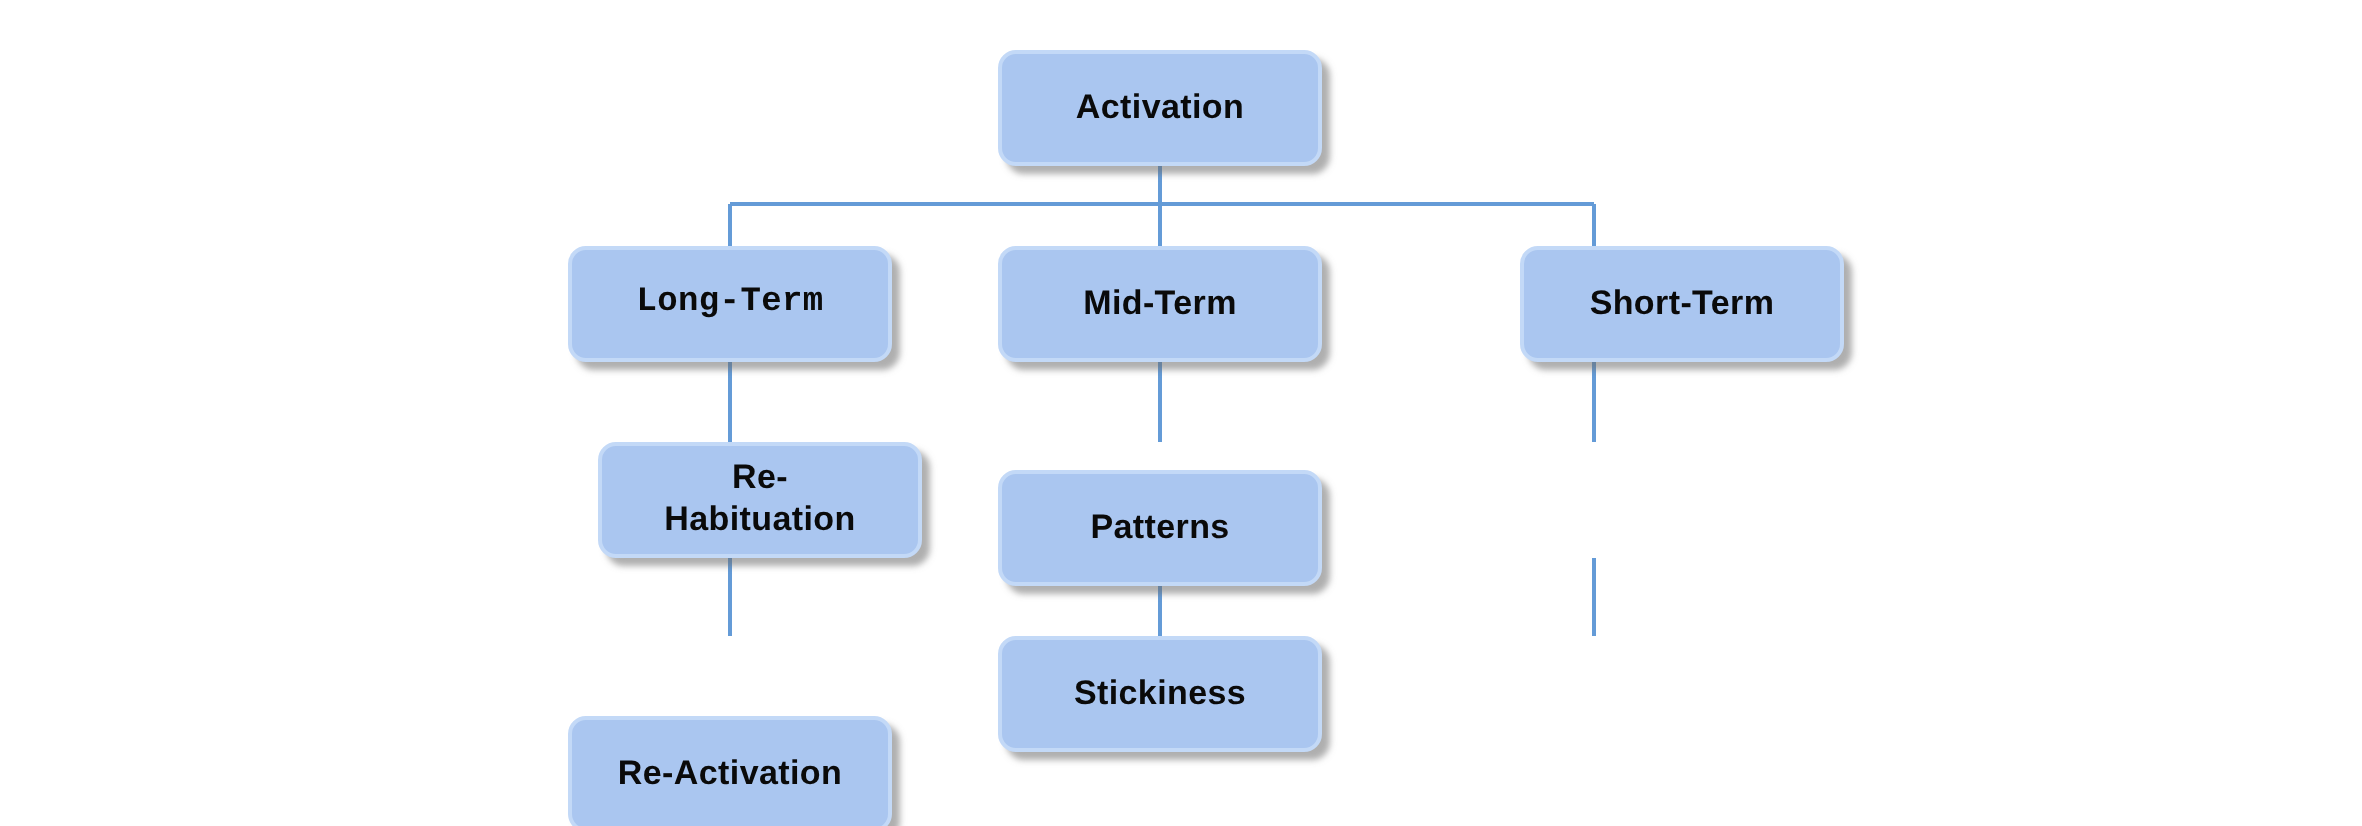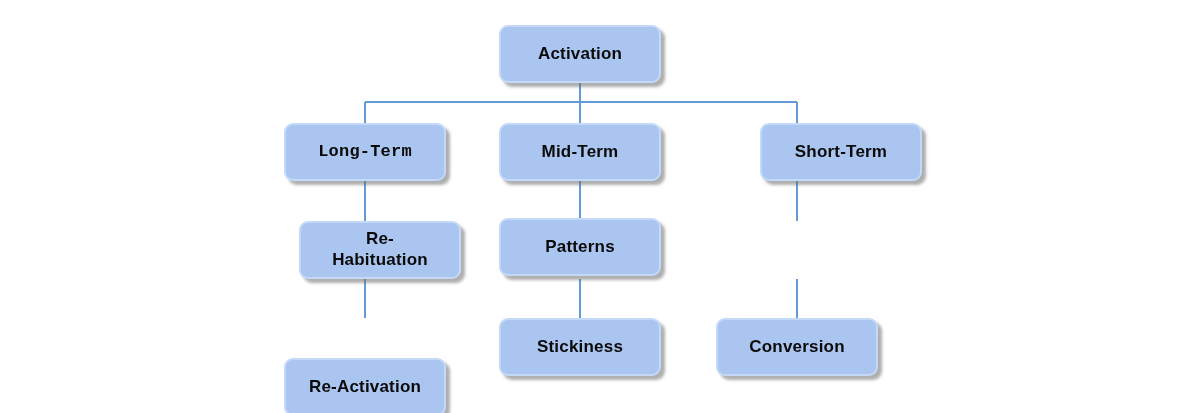--- a/index.html
+++ b/index.html
@@ -45,21 +45,21 @@
     line-height: 1.22;
     white-space: pre-line;
     letter-spacing: 0.2px;
   }
   
   .pos-retention      { left: 499px; top: 25px;  }
   .pos-long-term      { left: 284px; top: 123px; font-family: Liberation Mono, monospace; }
   .pos-mid-term       { left: 499px; top: 123px; align-items: center; }
   .pos-short-term     { left: 716px; top: 123px; margin-left: 44px; }
   .pos-re-habituation { left: 299px; top: 221px; }
-  .pos-patterns       { left: 499px; top: 218px; }
+  .pos-patterns       { left: 499px; top: 235px; }
   .pos-activation     { left: 716px; top: 221px; }
   .pos-re-activation  { left: 284px; top: 318px; margin-top: 40px; }
   .pos-stickiness     { left: 499px; top: 318px; }
   .pos-conversion     { left: 716px; top: 318px; }
 </style>
 </head>
 <body>
 
 <div class="canvas">
 
@@ -103,17 +103,14 @@
 
 
   <div class="node pos-re-activation">
     <span class="label">Re-Activation</span>
   </div>
 
   <div class="node pos-stickiness">
     <span class="label">Stickiness</span>
   </div>
 
-  <div class="node pos-conversion">
-    <span class="label">Conversion</span>
-  </div>
 
 </div>
 
 </body></html>

